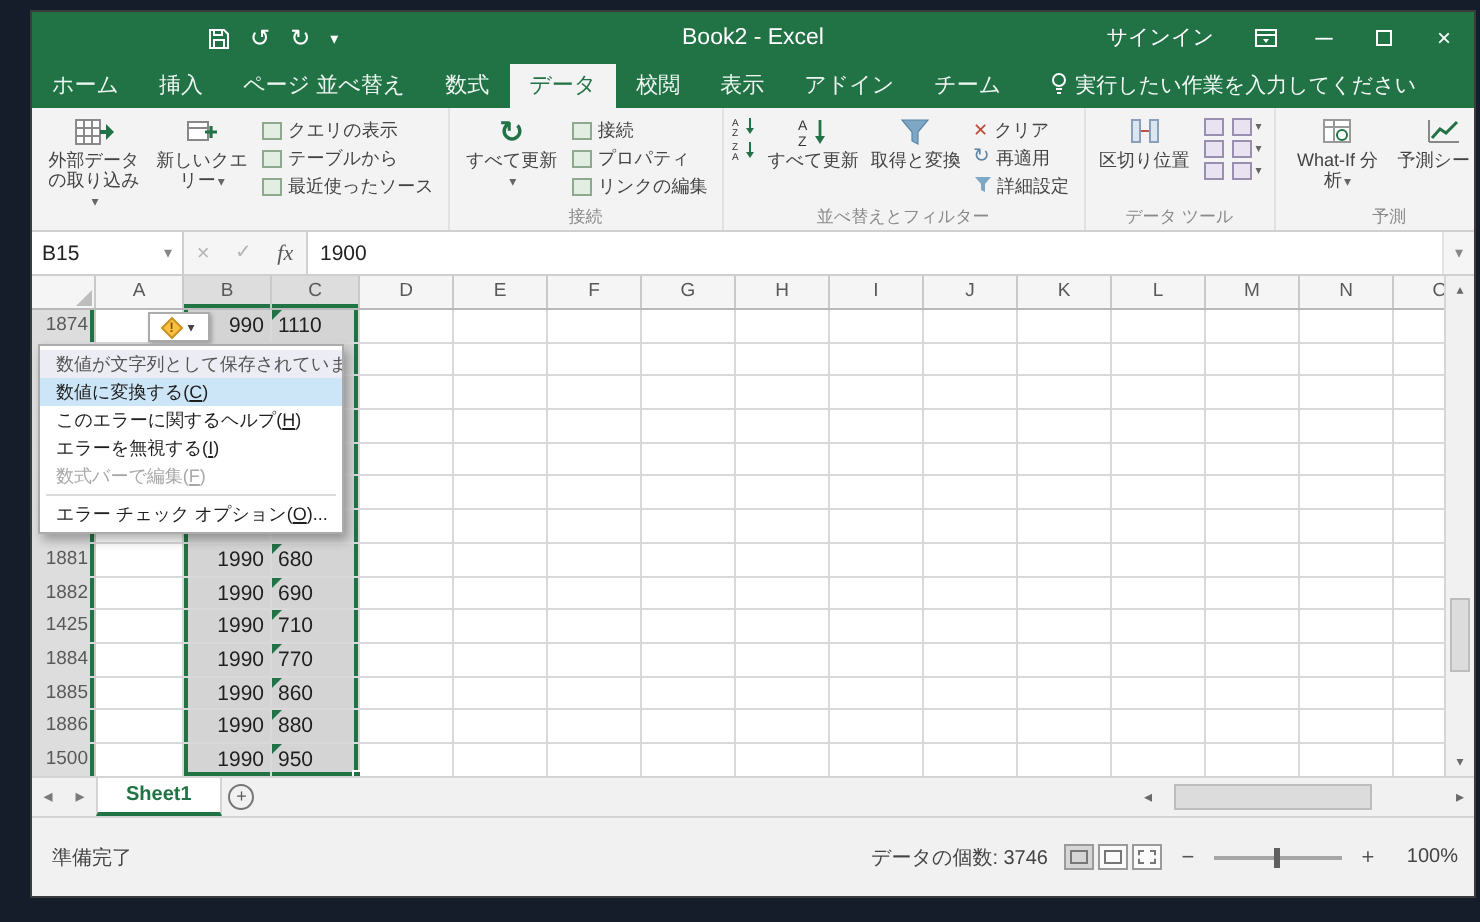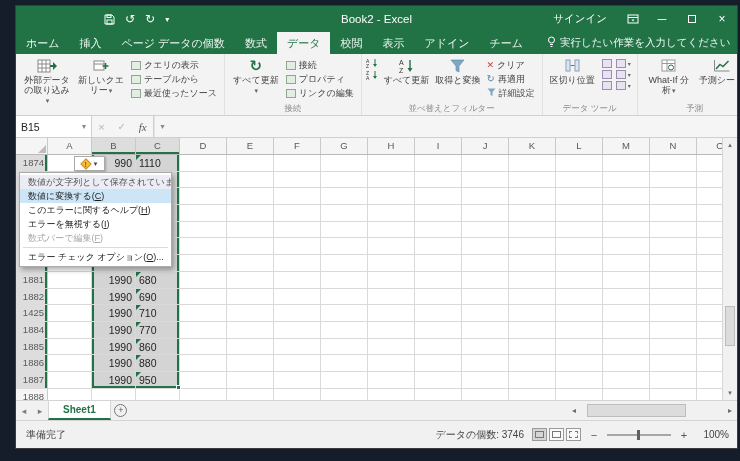--- a/index.html
+++ b/index.html
@@ -104,21 +104,21 @@
   .snav{width:16px;display:flex;align-items:center;justify-content:center;color:#7a7a7a;font-size:9px}
   .sheettab{padding:0 14px;background:#fff;display:flex;align-items:center;color:var(--green);font-weight:bold;border-right:1px solid #d4d4d4;border-left:1px solid #d4d4d4;border-bottom:2px solid var(--green);font-size:10px}
   .addsheet{width:20px;display:flex;align-items:center;justify-content:center}
   .addsheet i{width:13px;height:13px;border:1px solid #767676;border-radius:50%;display:flex;align-items:center;justify-content:center;font-style:normal;font-size:9px;color:#595959;line-height:1}
   .hscroll{width:170px;margin-left:auto;display:flex;align-items:center}
   .hsbtn{width:14px;text-align:center;color:#6a6a6a;font-size:8px}
   .hstrack{flex:1;position:relative;height:100%}
   .hsthumb{position:absolute;top:3px;bottom:3px;left:4%;width:70%;background:#dcdcdc;border:1px solid #bdbdbd}
 
   
-  .statusbar{height:28px;background:#f1f1f1;border-top:1px solid #d4d4d4;display:flex;align-items:center;flex:none;font-size:10px;color:#444}
+  .statusbar{height:40px;background:#f1f1f1;border-top:1px solid #d4d4d4;display:flex;align-items:center;flex:none;font-size:10px;color:#444}
   .ready{padding-left:10px}
   .sb-right{margin-left:auto;display:flex;align-items:center;gap:8px;padding-right:8px}
   .vicons{display:flex;gap:2px}
   .vicon{width:15px;height:13px;border:1px solid #9a9a9a;background:#fafafa;display:flex;align-items:center;justify-content:center}
   .vicon.on{background:#d5d5d5}
   .vicon i{display:block;width:9px;height:7px;border:1px solid #777}
   .vicon.pb i{border-style:dashed}
   .zoomtrack{width:64px;height:2px;background:#a6a6a6;position:relative}
   .zoomthumb{position:absolute;left:30px;top:-4px;width:3px;height:10px;background:#606060}
   .zbtn{font-size:11px;color:#555;width:10px;text-align:center}
@@ -158,21 +158,21 @@
             <i class="maxbox"></i>
           </span>
         <span class="wbtn">×</span>
       </div>
     </div>
 
     <div class="tabsrow">
       <div style="display:flex">
           <div class="tab">ホーム</div>
           <div class="tab">挿入</div>
-          <div class="tab">ページ データの個数</div>
+          <div class="tab">ページ 並べ替え</div>
           <div class="tab">数式</div>
           <div class="tab active">データ</div>
           <div class="tab">校閲</div>
           <div class="tab">表示</div>
           <div class="tab">アドイン</div>
           <div class="tab">チーム</div>
         </div>
       <div class="tellme">
         <span><svg width="9" height="12" viewBox="0 0 9 12">
               <circle cx="4.5" cy="4" r="3" fill="none" stroke="#fff"></circle>
@@ -377,20 +377,21 @@
     <div class="fbar">
       <div class="namebox">
         <span class="nb">B15</span>
         <span class="nbchev">▾</span>
       </div>
       <div class="fxarea">
         <span class="fxx">×</span>
         <span class="fxc">✓</span>
         <span class="fxfx">fx</span>
       </div>
+      <div class="fvalue">1900</div>
       <div class="fexpand">▾</div>
     </div>
 
     <div class="sheetarea">
       <div class="sheet">
         <div class="colhdrs">
           <div class="corner">
               <i></i>
             </div>
         <div class="colhdr" style="width: 44px;">A</div>
@@ -638,21 +639,21 @@
               <div class="cell" style="width: 47px;"></div>
               <div class="cell" style="width: 47px;"></div>
               <div class="cell" style="width: 47px;"></div>
               <div class="cell" style="width: 47px;"></div>
               <div class="cell" style="width: 47px;"></div>
               <div class="cell" style="width: 47px;"></div>
               <div class="cell" style="width: 47px;"></div>
               <div class="cell" style="width: 47px;"></div>
             </div>
             <div class="grow">
-              <div class="rowhdr sel">1887</div>
+              <div class="rowhdr sel">1500</div>
               <div class="cell" style="width: 44px;"></div>
               <div class="cell num sel selL selBt" style="width: 44px;">1990</div>
               <div class="cell sel selR selBt" style="width: 44px;">950<span class="tri"></span><span class="fh"></span></div>
               <div class="cell" style="width: 47px;"></div>
               <div class="cell" style="width: 47px;"></div>
               <div class="cell" style="width: 47px;"></div>
               <div class="cell" style="width: 47px;"></div>
               <div class="cell" style="width: 47px;"></div>
               <div class="cell" style="width: 47px;"></div>
               <div class="cell" style="width: 47px;"></div>

